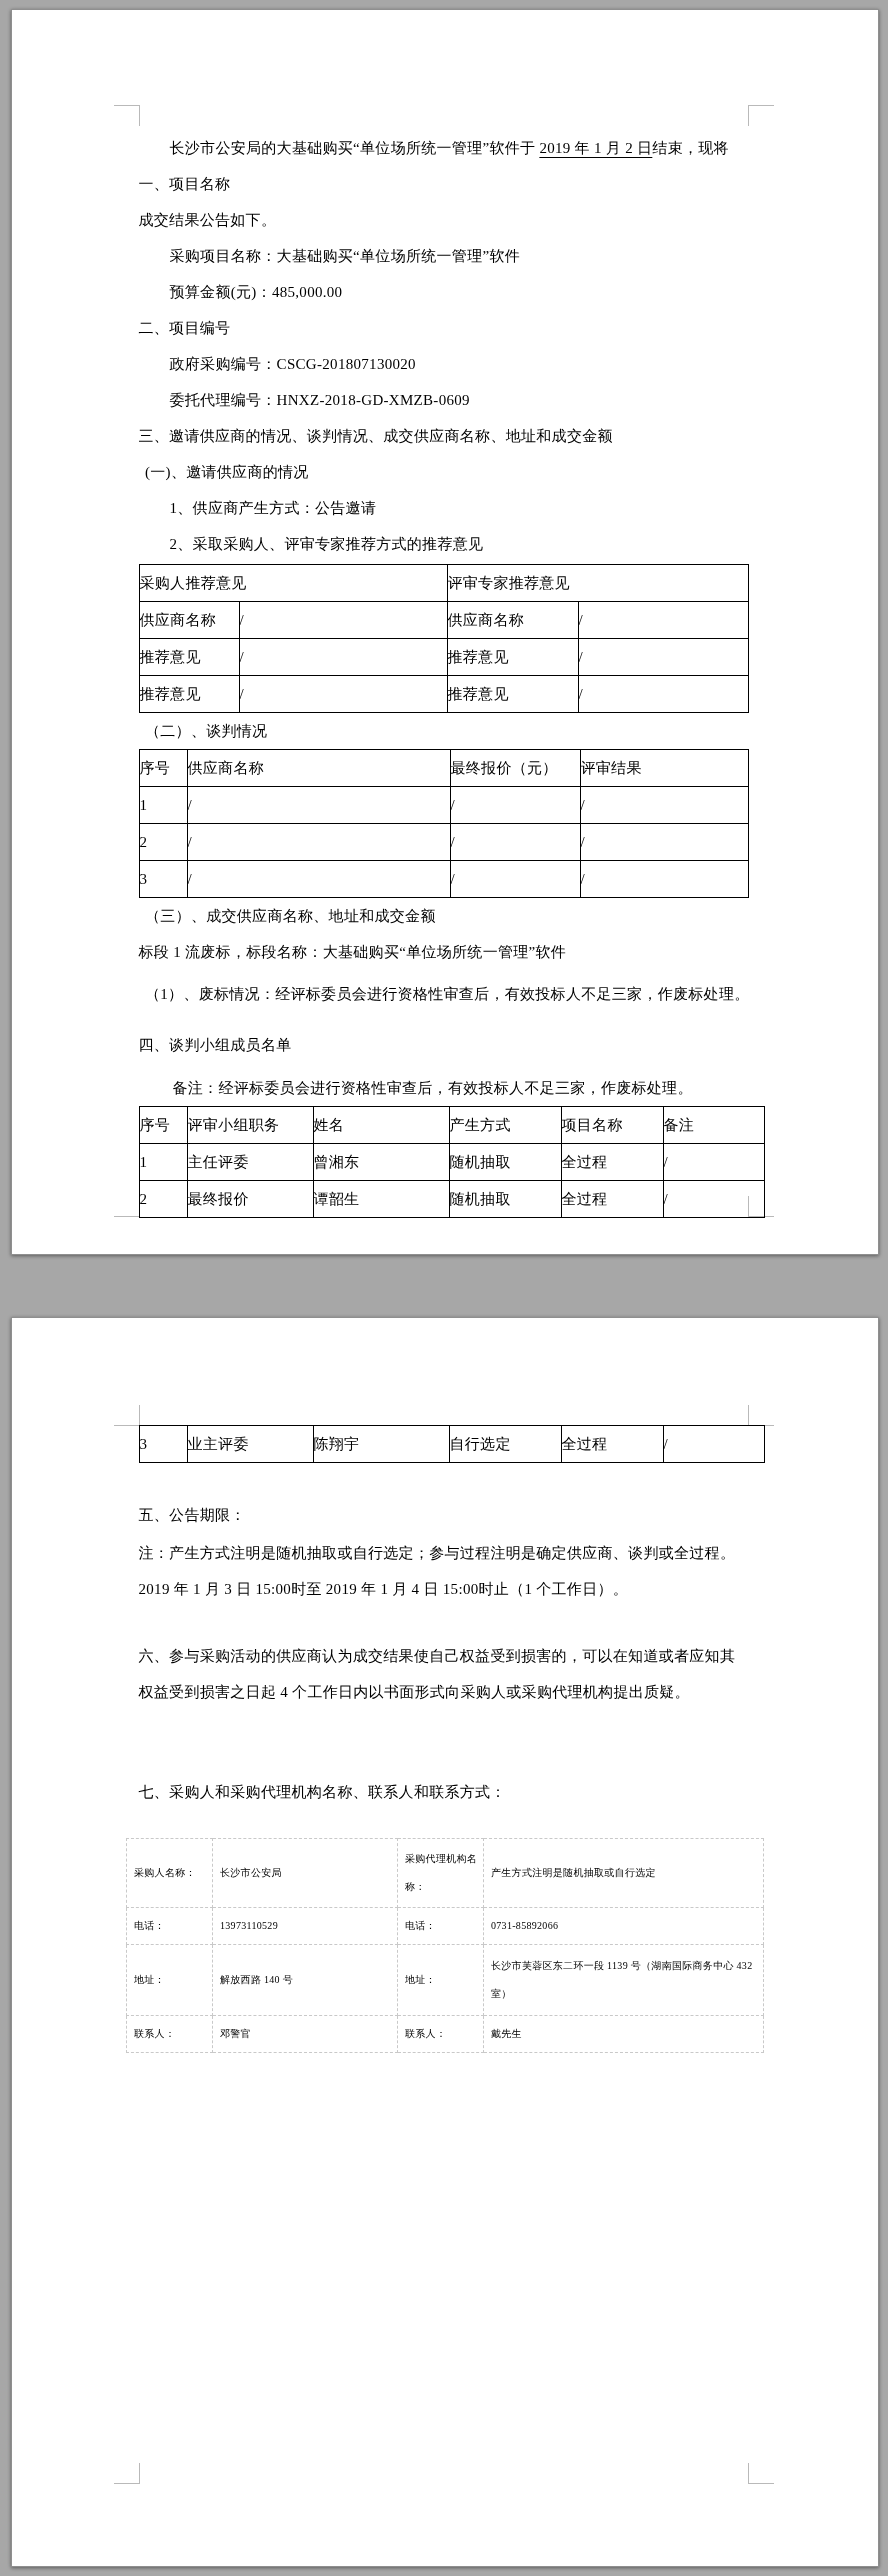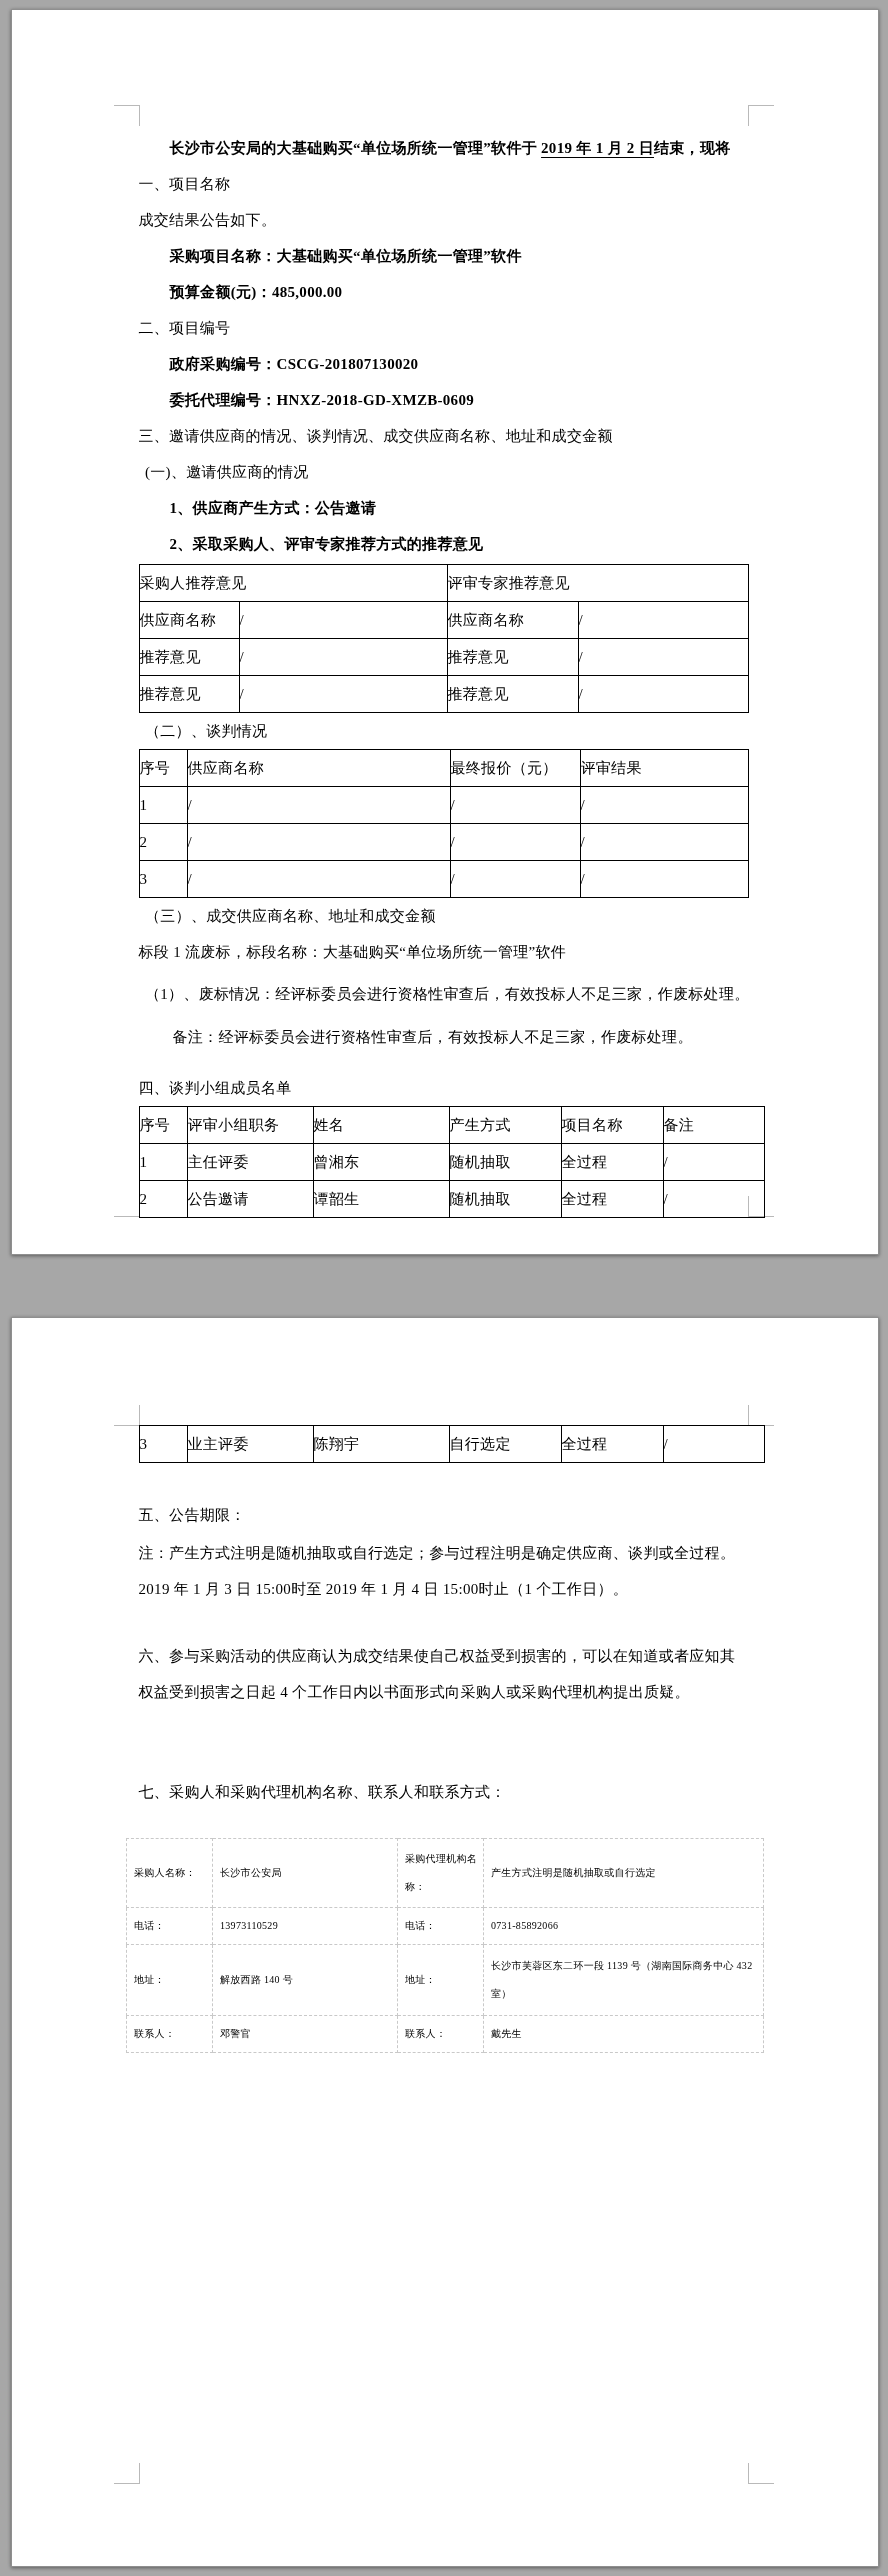--- a/index.html
+++ b/index.html
@@ -28,21 +28,21 @@
     width:613px;
     font-size:15px;
     letter-spacing:0.3px;
     line-height:36px;
   }
   .p1c{top:120px;}
   .p2c{top:107px;}
 
   .line{white-space:nowrap;}
   .wrapline{white-space:normal;width:609px;}
-  .ind{padding-left:31px;font-weight:bold;}
+  .ind{padding-left:31px;}
   .ind2{padding-left:34px;}
   .inds{padding-left:6.5px;}
   .u{text-decoration:underline;text-underline-offset:3.7px;}
 
   table{border-collapse:collapse;table-layout:fixed;}
   .tbl td{
     border:0.9px solid #000;
     text-align:left;
     height:36px;
     padding:0;
@@ -186,23 +186,23 @@
           <td>/</td>
           <td>/</td>
           <td>/</td>
         </tr>
       </tbody>
         </table>
 
       <div class="line inds">（三）、成交供应商名称、地址和成交金额</div>
       <div class="line">标段 1 流废标，标段名称：大基础购买“单位场所统一管理”软件</div>
       <div class="line inds mt6">（1）、废标情况：经评标委员会进行资格性审查后，有效投标人不足三家，作废标处理。</div>
+      <div class="line mt16">四、谈判小组成员名单</div>
+
       <div class="line ind2 mt8">备注：经评标委员会进行资格性审查后，有效投标人不足三家，作废标处理。</div>
-
-      <div class="line mt16">四、谈判小组成员名单</div>
 
       <table class="tbl t3">
         <colgroup>
             <col style="width:48px">
             <col style="width:126px">
             <col style="width:136px">
             <col style="width:112px">
             <col style="width:102px">
             <col style="width:101px">
           </colgroup>
@@ -218,21 +218,21 @@
         <tr>
           <td>1</td>
           <td>主任评委</td>
           <td>曾湘东</td>
           <td>随机抽取</td>
           <td>全过程</td>
           <td>/</td>
         </tr>
         <tr>
           <td>2</td>
-          <td>公告邀请</td>
+          <td>最终报价</td>
           <td>谭韶生</td>
           <td>随机抽取</td>
           <td>全过程</td>
           <td>/</td>
         </tr>
       </tbody>
         </table>
 
     </div>
   </div>

